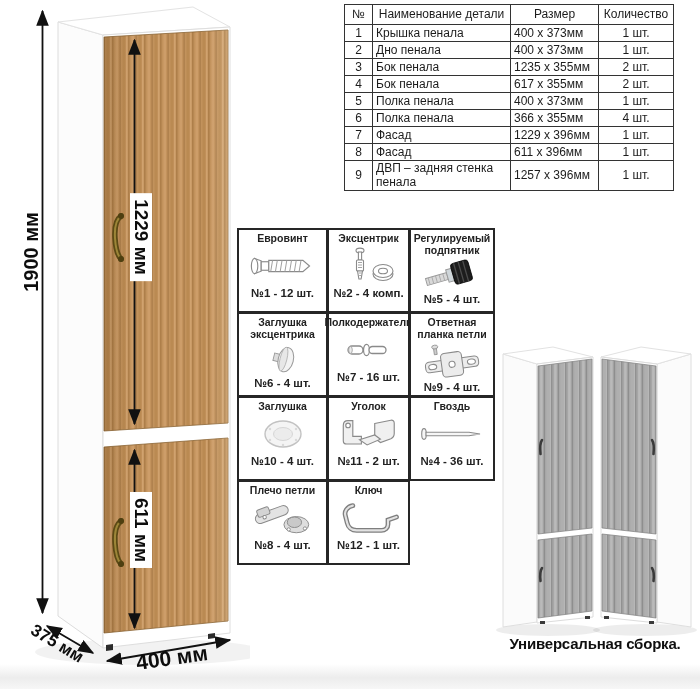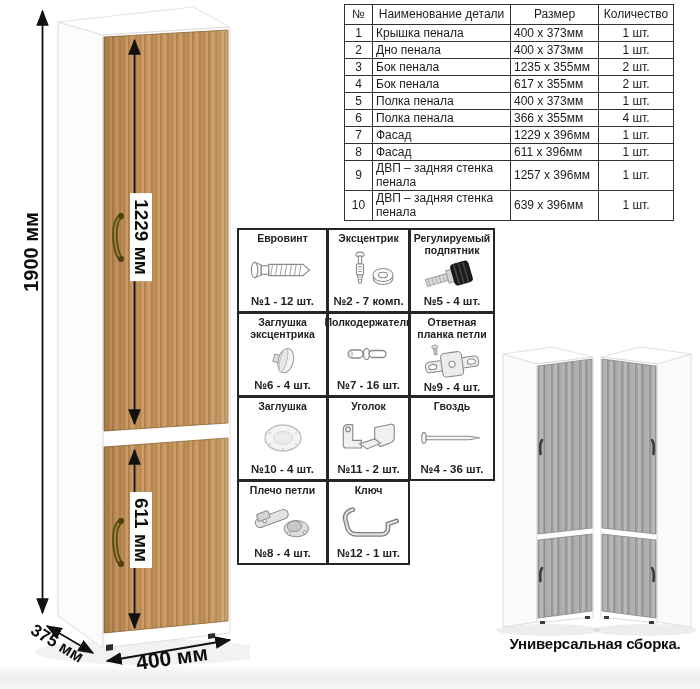--- a/index.html
+++ b/index.html
@@ -32,21 +32,21 @@
   .c-num{width:21px;text-align:center;}
   .c-name{width:131px;text-align:left;}
   .c-size{width:81px;text-align:left;}
   .c-qty{width:68px;text-align:center;margin-top:20px;}
 
   
   #hardware{position:absolute;left:238px;top:229px;display:grid;
     grid-template-columns:90px 82px 85px;grid-auto-rows:84px;z-index:2;}
   .hw-cell{border:2px solid #262626;margin:-1px 0 0 -1px;background:#fff;
     display:flex;flex-direction:column;align-items:center;justify-content:space-between;
-    padding:3px 2px 4px 2px;box-sizing:border-box;}
+    padding:3px 2px 12px 2px;box-sizing:border-box;}
   .hw-title{font-weight:bold;font-size:10.5px;line-height:1.12;text-align:center;color:#222;}
   .hw-count{font-weight:bold;font-size:11.5px;color:#222;}
   .hw-icon{flex:0 0 auto;}
 
   
   #variants-svg{position:absolute;left:495px;top:340px;}
   #assembly-caption{position:absolute;left:489px;top:635px;width:212px;text-align:center;
     font-weight:bold;font-size:15px;letter-spacing:-0.2px;color:#0f0f0f;z-index:3;}
 </style>
 </head>
@@ -178,26 +178,20 @@
         <td class="c-name">Фасад</td>
         <td class="c-size">611 х 396мм</td>
         <td class="c-qty">1 шт.</td>
       </tr>
       <tr>
         <td class="c-num">9</td>
         <td class="c-name">ДВП – задняя стенка пенала</td>
         <td class="c-size">1257 х 396мм</td>
         <td class="c-qty">1 шт.</td>
       </tr>
-      <tr>
-        <td class="c-num">10</td>
-        <td class="c-name">ДВП – задняя стенка пенала</td>
-        <td class="c-size">639 х 396мм</td>
-        <td class="c-qty">1 шт.</td>
-      </tr>
     </tbody>
   </table>
 
   <div id="hardware">
 
     <div class="hw-cell">
       <div class="hw-title">Евровинт</div>
       <svg class="hw-icon" width="76" height="36" viewBox="0 0 76 38">
         <g fill="#ffffff" stroke="#8a8a8a" stroke-width="1.2">
           <path d="M8 11 L15 13.5 V24.5 L8 27 Z"></path>
@@ -217,21 +211,21 @@
           <ellipse cx="26" cy="4.5" rx="4" ry="2.4"></ellipse>
           <rect x="24.4" y="6" width="3.2" height="8"></rect>
           <rect x="22.5" y="14" width="7" height="11" rx="1"></rect>
           <path d="M23.5 25 l1.4 8 h2.2 l1.4 -8 z"></path>
           <ellipse cx="49" cy="28" rx="10" ry="6.5"></ellipse>
           <ellipse cx="49" cy="25" rx="10" ry="6.5"></ellipse>
           <ellipse cx="49" cy="25" rx="4.5" ry="2.8"></ellipse>
         </g>
         <path d="M24 16.5 h4 M24 19 h4 M24 21.5 h4 M24.8 27 h3 M25.2 29.5 h2.4" stroke="#9a9a9a" stroke-width="0.9"></path>
       </svg>
-      <div class="hw-count">№2 - 7 комп.</div>
+      <div class="hw-count">№2 - 4 комп.</div>
     </div>
 
 
     <div class="hw-cell">
       <div class="hw-title">Регулируемый подпятник</div>
       <svg class="hw-icon" width="76" height="36" viewBox="0 0 76 38">
         <g transform="rotate(-16 38 19)">
           <rect x="10" y="15" width="23" height="7.5" fill="#d9d9d9" stroke="#999" stroke-width="1"></rect>
           <path d="M13 15 v7.5 M17 15 v7.5 M21 15 v7.5 M25 15 v7.5 M29 15 v7.5" stroke="#a8a8a8" stroke-width="0.9"></path>
           <rect x="33" y="12" width="6" height="13.5" fill="#cfd6da" stroke="#999" stroke-width="1"></rect>

